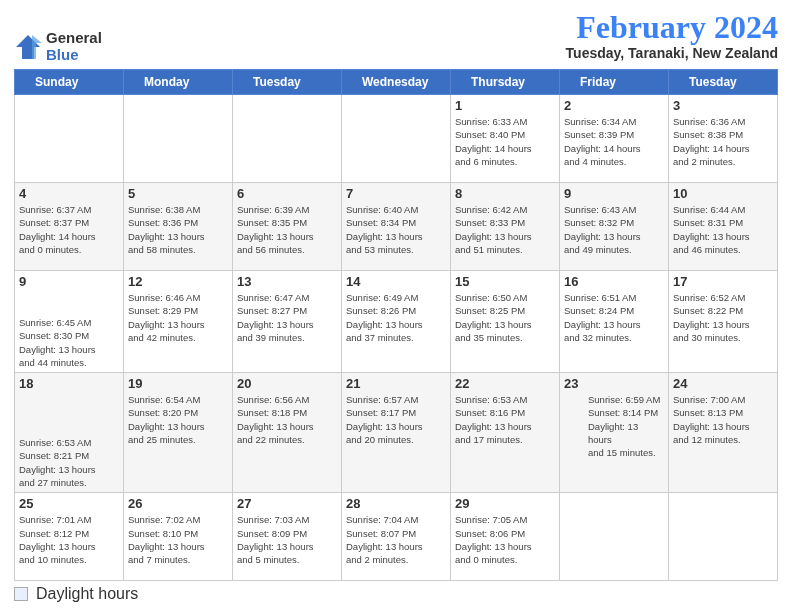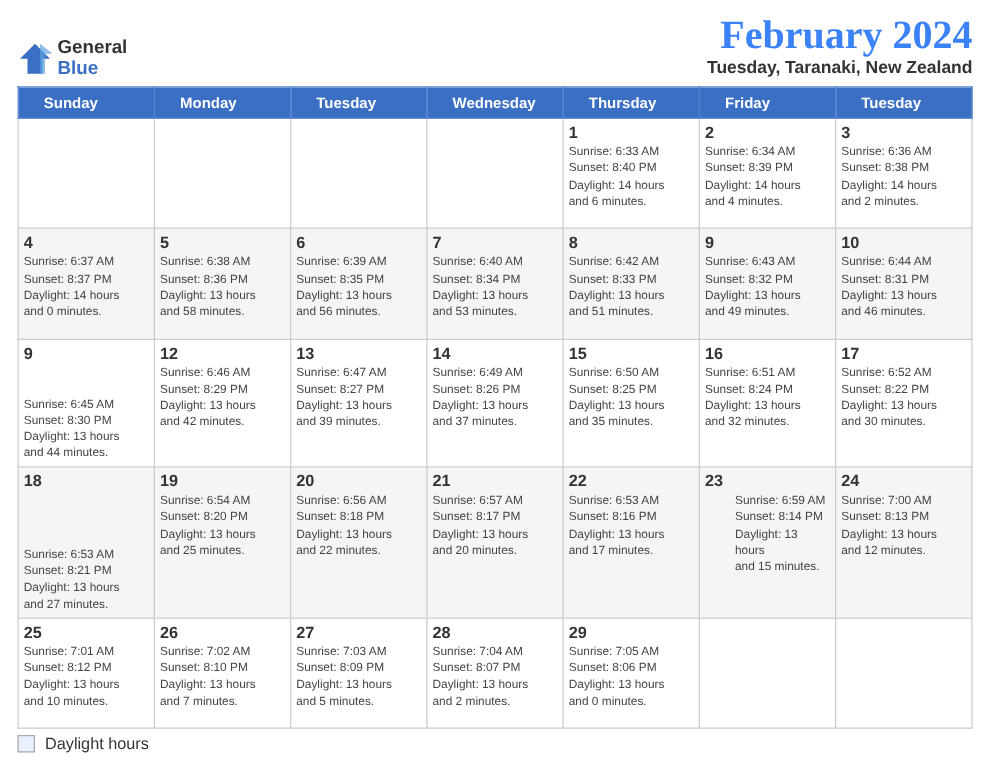--- a/index.html
+++ b/index.html
@@ -113,21 +113,21 @@
       gap: 8px;
     }
     .footer-box {
       width: 14px;
       height: 14px;
       background: #e8f0ff;
       border: 1px solid #aaa;
       display: inline-block;
     }
     .footer-text {
-      font-size: 13px;
+      font-size: 16px;
       color: #333;
     }
   </style>
 </head>
 <body>
 
 <div class="page">
   <div class="header">
     <div class="logo">
       <svg class="logo-icon" viewBox="0 0 28 28" xmlns="http://www.w3.org/2000/svg">

